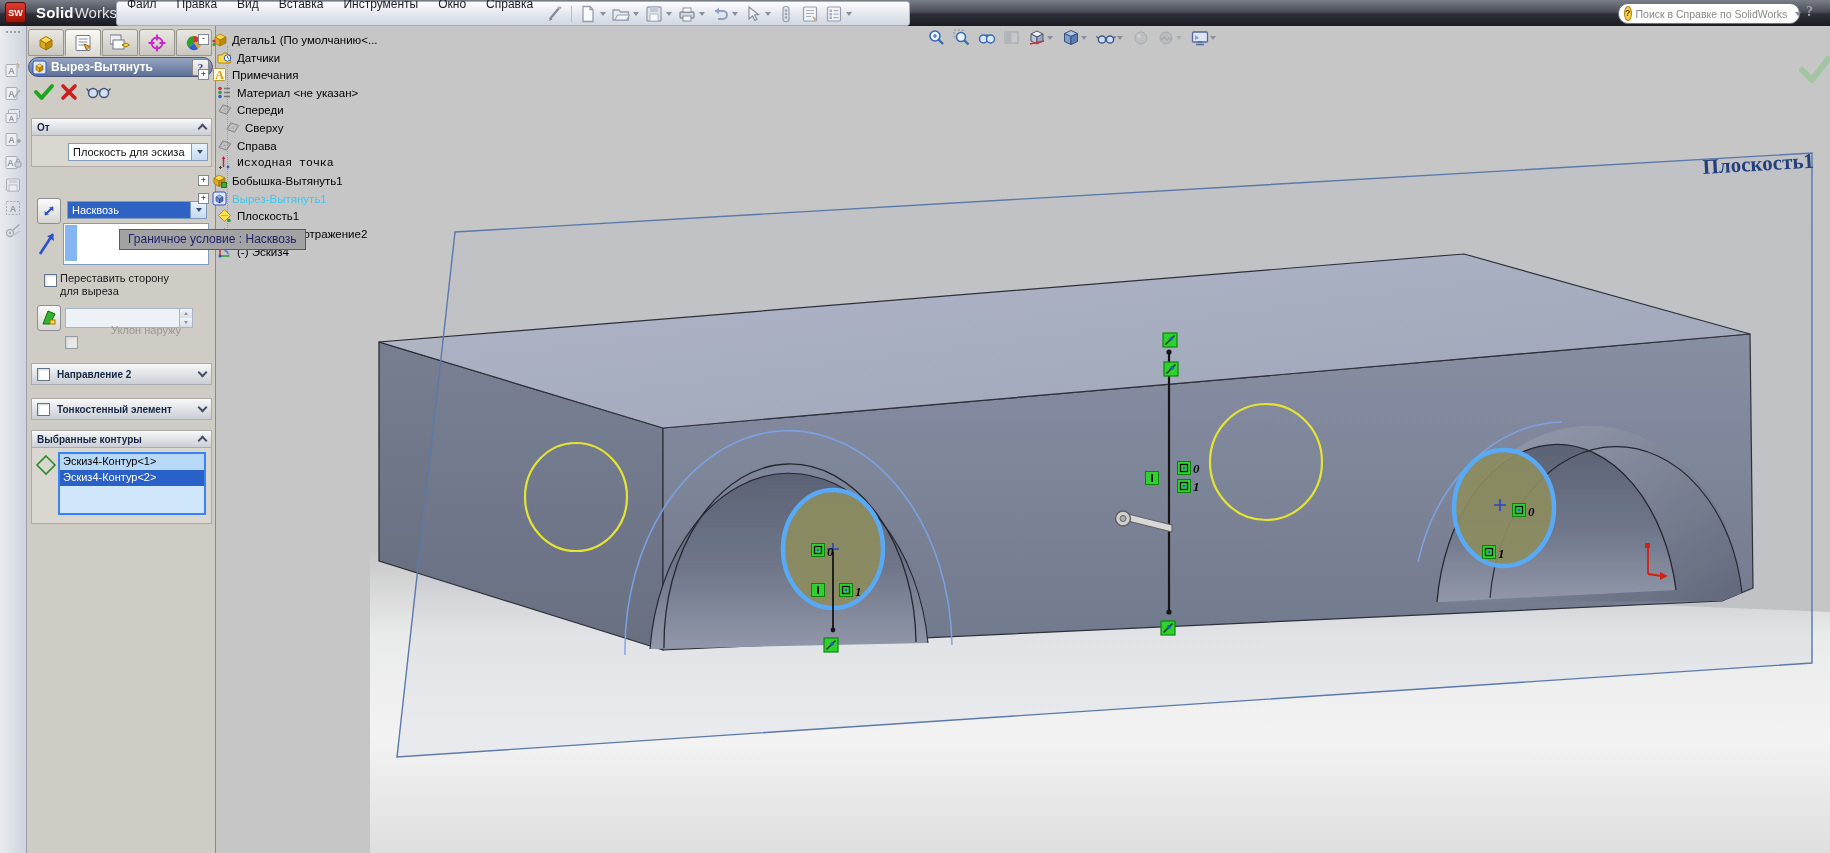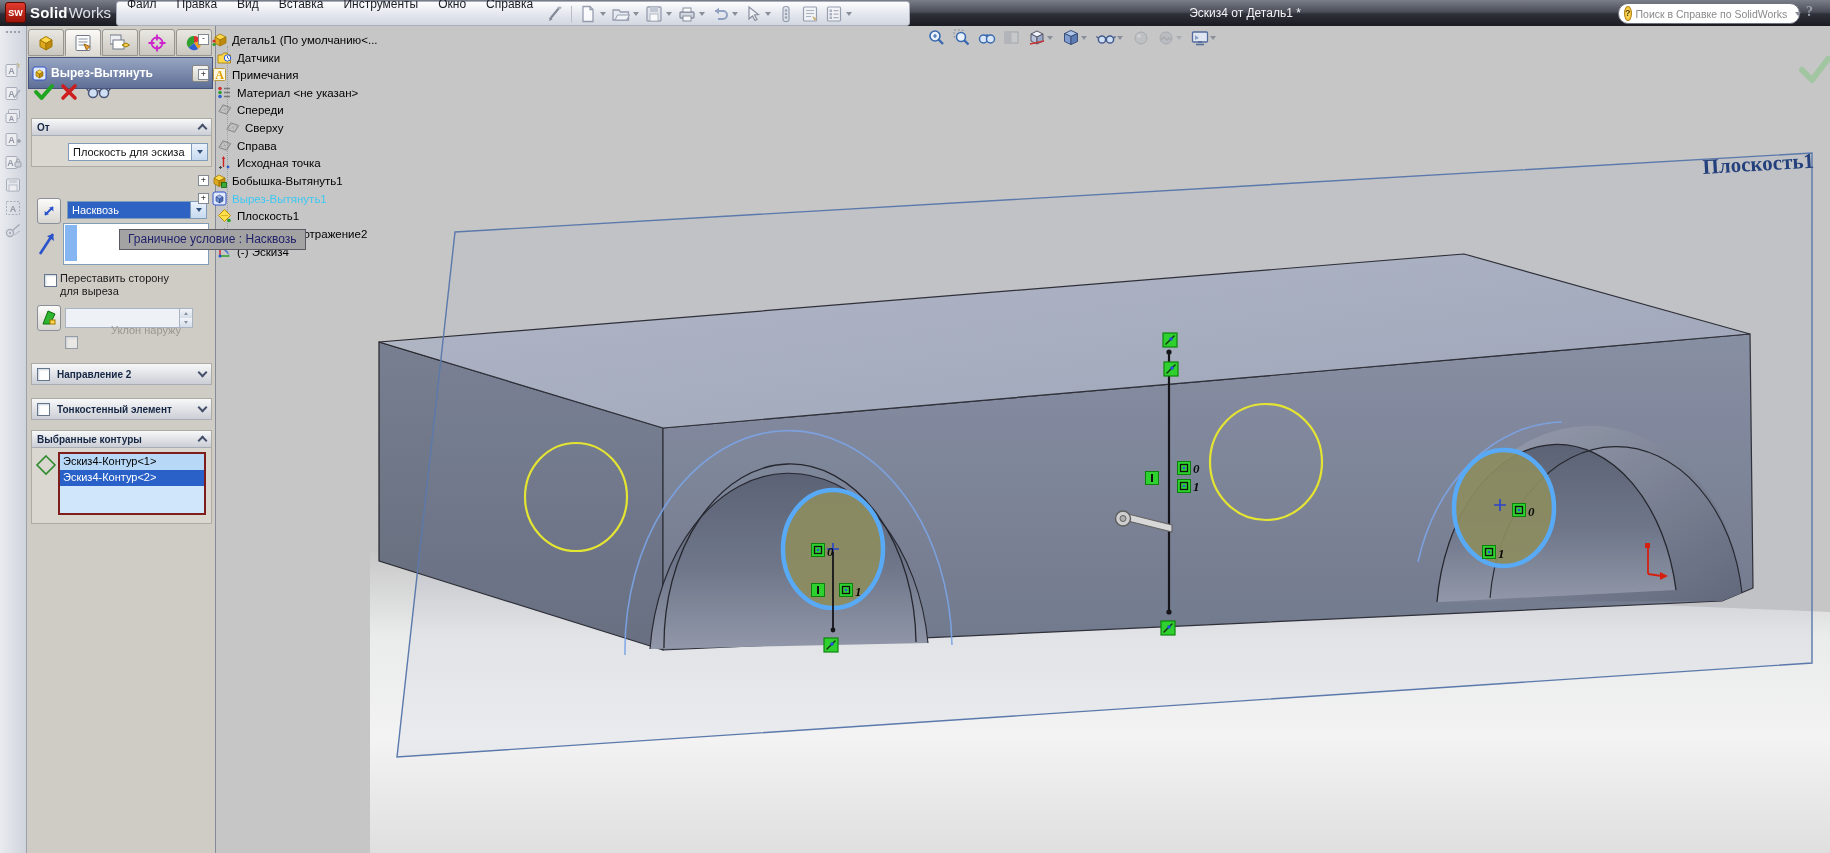--- a/index.html
+++ b/index.html
@@ -7,21 +7,21 @@
        font-family:"Liberation Sans",sans-serif;}
   .abs{position:absolute;}
   svg{display:block;}
   
   #menubar{position:absolute;left:0;top:0;width:1830px;height:26px;z-index:30;
     background:linear-gradient(#7a7e88,#4a4d57 46%,#2e3039 54%,#1b1c22);}
   #logo{position:absolute;left:5px;top:2px;display:flex;align-items:center;gap:4px;}
   #logo .sw{width:19px;height:19px;background:linear-gradient(#e23b2e,#9c1408);color:#fff;
     font-size:9px;font-weight:bold;display:flex;align-items:center;justify-content:center;
     border-radius:3px;border:1px solid #5c0a04;}
-  #logo .b1{color:#fff;font-weight:bold;font-size:15px;letter-spacing:.2px;}
+  #logo .b1{color:#fff;font-weight:bold;font-size:15px;letter-spacing:.2px;margin-left:6px;}
   #logo .b2{color:#dfe2e8;font-weight:normal;font-size:15px;margin-left:-3px;}
   #menustrip{position:absolute;left:116px;top:1px;width:792px;height:23px;border-radius:3px;
     background:linear-gradient(#fdfdfe,#e7eaf0 45%,#d2d7e0);border:1px solid #a9aeba;
     display:flex;align-items:center;}
   .mitem{font-size:12px;color:#1c1e26;padding:0 10px;height:39px;line-height:21px;cursor:default;}
   .msep{width:1px;height:16px;background:#b8bcc6;margin:0 4px;}
   .qico{width:20px;height:20px;margin:0 2px;opacity:.8;}
   .caret{width:0;height:0;border-left:3px solid transparent;border-right:3px solid transparent;
     border-top:4px solid #8a8f9c;margin:0 3px 0 0;}
   #apptitle{position:absolute;left:1050px;top:0;width:390px;height:26px;line-height:26px;
@@ -38,22 +38,22 @@
     background:linear-gradient(90deg,#e9ebef,#cfd3db);border-right:1px solid #9aa0ac;}
   #leftstrip .dots{margin:5px auto 28px auto;width:14px;border-top:2px dotted #9aa0ac;}
   .lsicon{width:18px;height:18px;margin:5px auto;opacity:.65;}
   
   #pmpanel{position:absolute;left:26px;top:26px;width:189px;height:827px;z-index:24;
     background:#cfccc6;border-right:1px solid #858b96;}
   #pmtabs{position:absolute;left:2px;top:3px;display:flex;gap:1px;}
   .pmtab{width:34px;height:25px;background:linear-gradient(#e9e7e1,#cac7c0);
     border:1px solid #97958f;border-radius:3px 3px 0 0;display:flex;align-items:center;justify-content:center;}
   .pmtab.active{background:linear-gradient(#fbfaf7,#dedbd4);border-bottom-color:#dedbd4;}
-  #pmtitle{position:absolute;left:2px;top:31px;width:185px;height:32px;
-    background:linear-gradient(#97a5c2,#5e6f97);border:1px solid #46537a;border-radius:0;
+  #pmtitle{position:absolute;left:2px;top:31px;width:185px;height:20px;
+    background:linear-gradient(#97a5c2,#5e6f97);border:1px solid #46537a;border-radius:10px;
     display:flex;align-items:center;padding:8px 3px;box-sizing:border-box;}
   #pmtitle .t{color:#fff;font-weight:bold;font-size:12px;margin-left:4px;flex:1;}
   #pmtitle .q{width:15px;height:15px;background:linear-gradient(#f4f4f2,#d4d2cc);border:1px solid #8a8881;
     border-radius:2px;color:#2a3e77;font-weight:bold;font-size:11px;text-align:center;line-height:15px;
     font-family:"Liberation Serif",serif;}
   .pmsec{position:absolute;left:5px;width:179px;background:#dad7d1;border:1px solid #aeaba4;}
   .pmhdr{height:16px;background:linear-gradient(#f7f8f9,#cbced5);border-bottom:1px solid #a8acb4;
     display:flex;align-items:center;padding:0 5px;}
   .pmhdr .hl{font-size:10px;font-weight:bold;color:#152744;flex:1;}
   .chev-up{display:inline-block;width:5px;height:5px;border-left:2px solid #44506a;border-top:2px solid #44506a;
@@ -387,21 +387,21 @@
       </svg>
     <span class="lbl">Сверху</span>
   </div>
   <div class="trow" style="left:217px;top:137px;">
     <svg class="ticon" viewBox="0 0 15 15">
         <polygon points="2,9.5 6,3 13.5,5.5 9.5,12" fill="none" stroke="#8a8a8a" stroke-width="1.1"></polygon>
         <path d="M2,9.5 L13.5,5.5 M6,3 L9.5,12" stroke="#aaa" stroke-width=".8"></path>
       </svg>
     <span class="lbl">Справа</span>
   </div>
-  <div class="trow" style="left:217px;top:154px;">
+  <div class="trow" style="left:217px;top:154px;font-family:Liberation Mono, monospace;">
     <svg class="ticon" viewBox="0 0 15 15">
         <line x1="6.5" y1="3" x2="6.5" y2="12" stroke="#cc2020" stroke-width="1.4"></line>
         <polygon points="4.8,4 6.5,1 8.2,4" fill="#cc2020"></polygon>
         <path d="M2,12.5 h3 M3.5,11 v3" stroke="#444" stroke-width="1"></path>
         <circle cx="11" cy="12" r="1.4" fill="#3060d0"></circle>
       </svg>
     <span class="lbl">Исходная точка</span>
   </div>
   <div class="trow" style="left:198px;top:172px;">
     <span class="exp">+</span>
@@ -560,21 +560,20 @@
       </svg>
     <svg class="qico" viewBox="0 0 20 20">
         <rect x="3.5" y="3" width="13" height="14" rx="1" fill="#f4f6f9" stroke="#848ca0" stroke-width="1.2"></rect>
         <rect x="5.5" y="5.5" width="2.5" height="2.5" fill="#9aa2b2"></rect>
         <rect x="5.5" y="9" width="2.5" height="2.5" fill="#9aa2b2"></rect>
         <rect x="5.5" y="12.5" width="2.5" height="2.5" fill="#9aa2b2"></rect>
         <path d="M9.5,6.7 h5 M9.5,10.2 h5 M9.5,13.7 h5" stroke="#9aa2b2" stroke-width="1.2"></path>
       </svg>
     <span class="caret"></span>
   </div>
-  <div id="apptitle">Эскиз4 от Деталь1 *</div>
   <div id="searchbox">
     <span class="bal">?</span>
     <span class="ph">Поиск в Справке по SolidWorks</span>
     <svg width="14" height="14" viewBox="0 0 14 14">
         <circle cx="5.5" cy="5.5" r="4" fill="none" stroke="#3a6ab0" stroke-width="1.6"></circle>
         <line x1="8.5" y1="8.5" x2="12.5" y2="12.5" stroke="#3a6ab0" stroke-width="2"></line>
       </svg>
     <span class="caret"></span>
   </div>
   <div id="qhelp">?</div>
@@ -724,19 +723,19 @@
     <div class="pmhdr">
       <span class="hl">Выбранные контуры</span>
       <span class="chev-up"></span>
     </div>
   </div>
   <div class="abs" style="left:9px;top:428px;">
     <svg width="22" height="22">
         <polygon points="11,2 20,11 11,20 2,11" fill="none" stroke="#2e8b2e" stroke-width="1.6"></polygon>
       </svg>
   </div>
-  <div class="abs" style="left:32px;top:426px;width:148px;height:63px;background:#cfe6fb;border:2px solid #7f1d1d;box-sizing:border-box;">
+  <div class="abs" style="left:32px;top:426px;width:148px;height:63px;background:#cfe6fb;border:2px solid #3b82f6;box-sizing:border-box;">
     <div style="height:15px;background:#b7d9f7;color:#000;font-size:11px;padding:1px 3px 0;">Эскиз4-Контур&lt;1&gt;</div>
     <div style="height:15px;background:#2a61c8;color:#fff;font-size:11px;padding:1px 3px 0;">Эскиз4-Контур&lt;2&gt;</div>
   </div>
 </div>
 
 <div id="tooltip">Граничное условие : Насквозь</div>
 
 </body></html>

